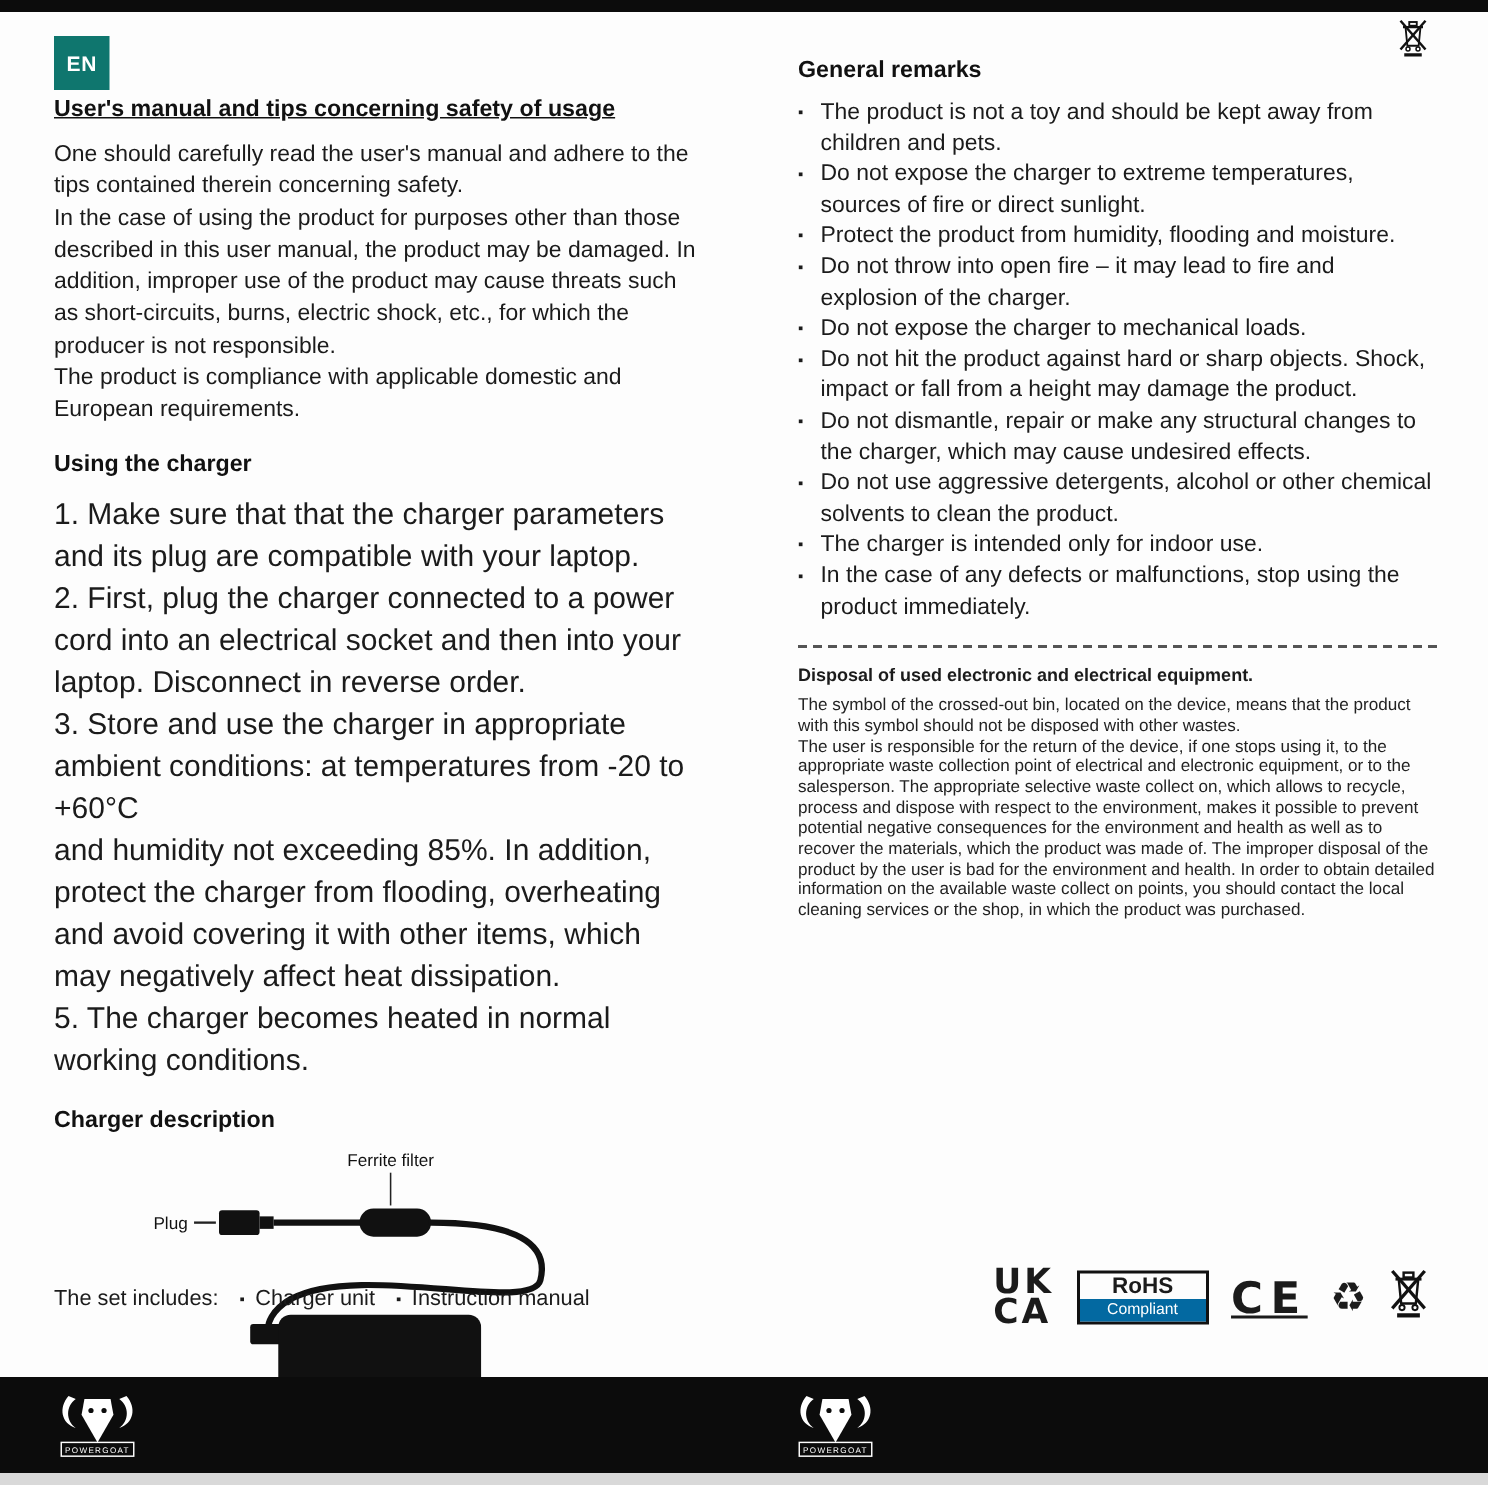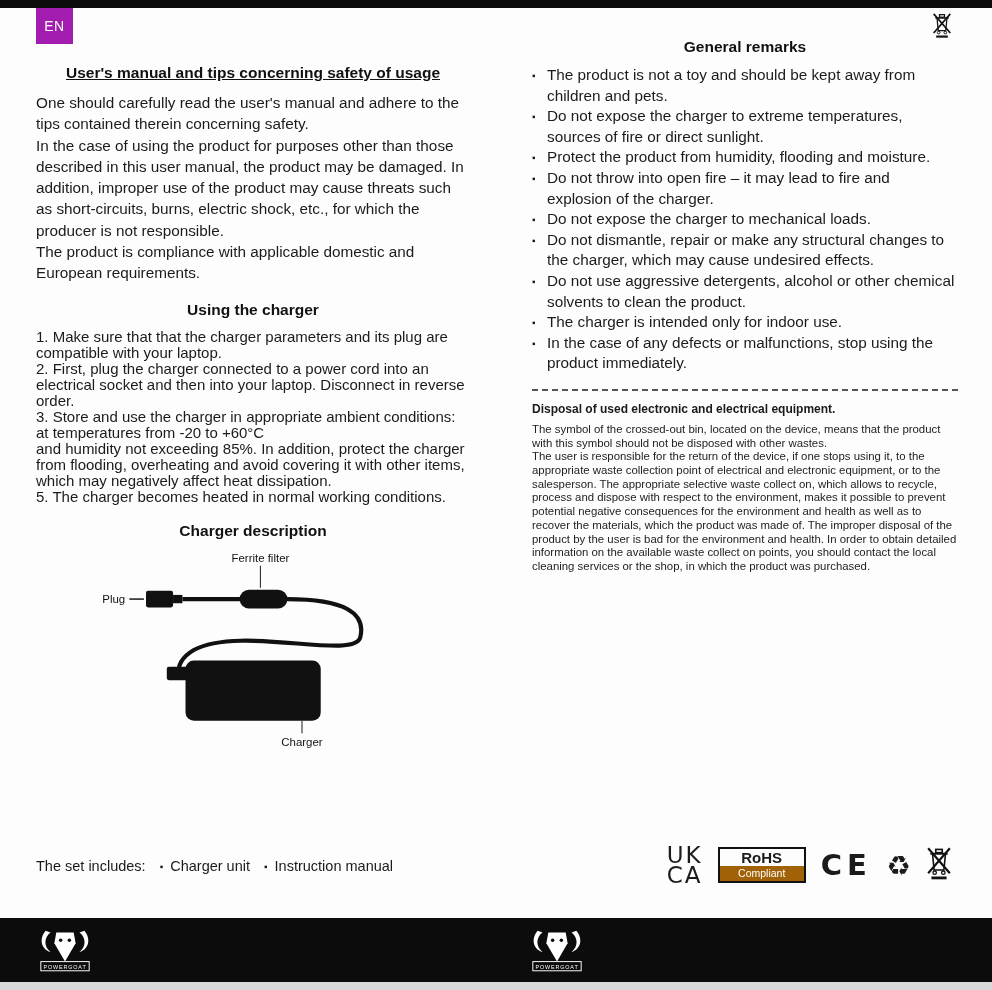--- a/index.html
+++ b/index.html
@@ -6,34 +6,34 @@
   html,body { width:992px; height:990px; }
   body {
     position:relative;
     background:#fdfdfd;
     font-family:"Liberation Sans","DejaVu Sans",sans-serif;
     color:#1b1b1b;
     overflow:hidden;
   }
   .topbar { position:absolute; top:0; left:0; width:100%; height:8px; background:#0c0c0c; }
   .lang-badge {
-    position:absolute; top:8px; left:36px; width:37px; height:36px;
-    background:#a21caf; color:#fff; font-weight:normal; font-size:14px;
+    position:absolute; top:24px; left:36px; width:37px; height:36px;
+    background:#0f766e; color:#fff; font-weight:bold; font-size:14px;
     display:flex; align-items:center; justify-content:center; letter-spacing:0.5px;
   }
   .corner-icon { position:absolute; top:12px; right:40px; }
 
   .col-left  { position:absolute; left:36px;  top:64px; width:434px; }
   .col-right { position:absolute; left:532px; top:38px; width:426px; }
 
-  h2 { font-size:15.5px; font-weight:bold; color:#111;text-align:center; }
+  h2 { font-size:15.5px; font-weight:bold; color:#111; }
   .col-left h2.first { margin:0 0 10px 0;text-decoration:underline; }
   .col-left h2.mid   { margin:17px 0 10px 0; }
   .body-text { font-size:15.3px; line-height:21.3px; white-space:pre-line; }
-  .steps { font-size:15px; line-height:16px; }
+  .steps { font-size:20px; line-height:28px; }
   .step { white-space:pre-line; }
 
   .diagram-wrap { margin:8px 0 0 58px; }
 
   .set-includes { position:absolute; left:36px; top:858px; font-size:14.5px; }
   .set-includes .lbl { font-weight:normal; }
   .set-includes .itm { margin-left:10px; }
   .set-includes .itm::before { content:"▪"; font-size:10px; margin-right:7px; position:relative; top:-1px; }
 
   .col-right h2 { margin:0 0 9px 0; }
@@ -43,25 +43,25 @@
 
   .divider { border:none; border-top:2px dashed #555; margin:15px 0 11px 0; }
 
   .disposal-title { font-size:12px; font-weight:bold; margin:0 0 7px 0; }
   .disposal-body { font-size:11.4px; line-height:13.7px; white-space:pre-line; color:#222; }
 
   .marks-row {
     position:absolute; right:40px; top:845px;
     display:flex; align-items:center; gap:15px;
   }
-  .ukca { font-weight:400; font-size:23px; line-height:20px; letter-spacing:2px; font-family:"DejaVu Sans",sans-serif; }
+  .ukca { font-weight:700; font-size:23px; line-height:20px; letter-spacing:2px; font-family:"DejaVu Sans",sans-serif; }
   .rohs { border:2px solid #111; width:88px; text-align:center; }
   .rohs .r1 { font-weight:bold; font-size:15px; padding:0 2px; }
-  .rohs .r2 { background:#a16207; color:#fff; font-size:10.5px; padding:1px 2px 2px; }
-  .ce { font-size:29px; font-weight:bold; letter-spacing:5px; font-family:"DejaVu Sans",sans-serif; }
+  .rohs .r2 { background:#0369a1; color:#fff; font-size:10.5px; padding:1px 2px 2px; }
+  .ce { font-size:29px; font-weight:bold; letter-spacing:5px; font-family:"DejaVu Sans",sans-serif;text-decoration:underline; }
   .recycle { font-size:27px; line-height:1; font-family:"DejaVu Sans",sans-serif; }
 
   .footer {
     position:absolute; left:0; top:918px; width:100%; height:64px;
     background:#0c0c0c; 
   }
   .footer-strip { position:absolute; left:0; top:982px; width:100%; height:8px; background:#d9d9d9; }
   .brand-logo { position:absolute; top:7px; }
   .brand-logo.one { left:36px; }
   .brand-logo.two { left:528px; }
@@ -134,20 +134,21 @@
 </div>
 
 <div class="col-right">
   <h2>General remarks</h2>
   <ul class="remarks">
     <li>The product is not a toy and should be kept away from children and pets.</li>
     <li>Do not expose the charger to extreme temperatures, sources of fire or direct sunlight.</li>
     <li>Protect the product from humidity, flooding and moisture.</li>
     <li>Do not throw into open fire – it may lead to fire and explosion of the charger.</li>
     <li>Do not expose the charger to mechanical loads.</li>
+    <li>Do not hit the product against hard or sharp objects. Shock, impact or fall from a height may damage the product.</li>
     <li>Do not dismantle, repair or make any structural changes to the charger, which may cause undesired effects.</li>
     <li>Do not use aggressive detergents, alcohol or other chemical solvents to clean the product.</li>
     <li>The charger is intended only for indoor use.</li>
     <li>In the case of any defects or malfunctions, stop using the product immediately.</li>
   </ul>
 
   <hr class="divider">
 
   <div class="disposal-title">Disposal of used electronic and electrical equipment.</div>
   <div class="disposal-body">The symbol of the crossed-out bin, located on the device, means that the product with this symbol should not be disposed with other wastes.

